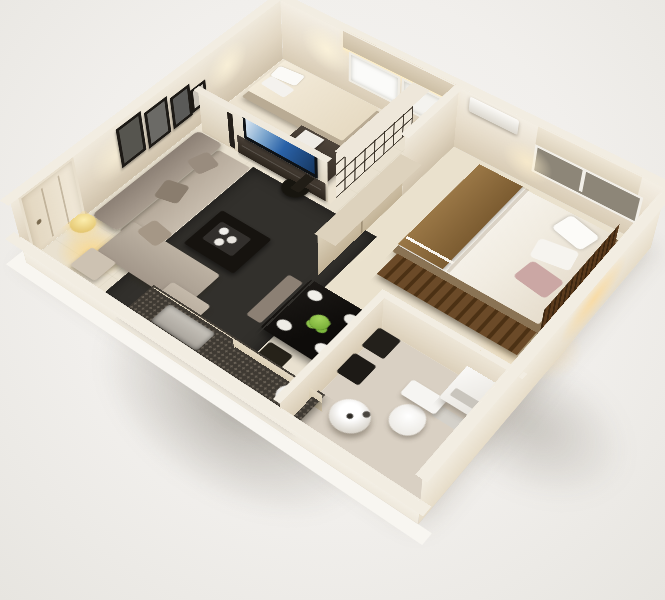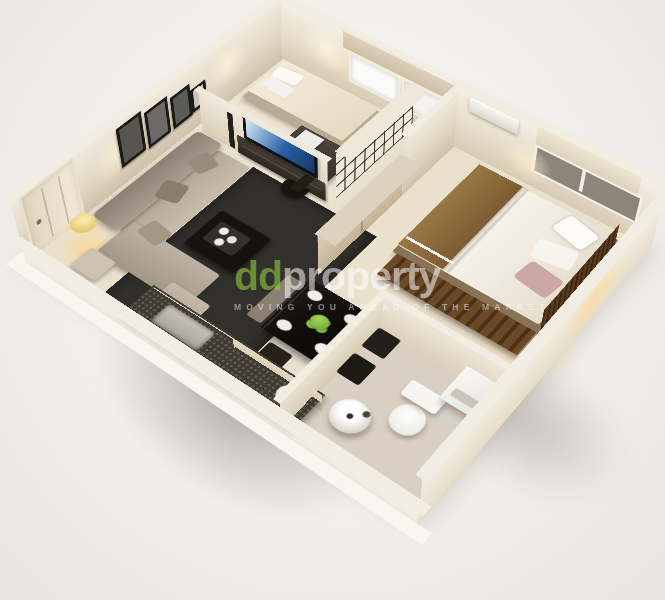--- a/index.html
+++ b/index.html
@@ -200,20 +200,14 @@
     </div>
     <div class="fl" style="left:394px;top:290px;width:38px;height:20px;background:#f6f5f2;border-radius:3px;transform:translateZ(16px);box-shadow:2px 3px 5px rgba(70,60,45,.35);"></div>
     <div class="fl" style="left:398px;top:308px;width:32px;height:34px;background:radial-gradient(circle at 45% 40%,#ffffff,#e7e4dd);border-radius:50% 50% 46% 46%;transform:translateZ(10px);box-shadow:2px 3px 5px rgba(70,60,45,.35);"></div>
     <div class="fl" style="left:354px;top:338px;width:38px;height:36px;border-radius:50%;background:radial-gradient(circle at 42% 38%,#ffffff 30%,#dcd8d0 70%,#c4c0b7 100%);transform:translateZ(14px);box-shadow:3px 4px 6px rgba(70,60,45,.4);">
       <div style="position:absolute;left:16px;top:15px;width:6px;height:6px;border-radius:50%;background:#2d2a25;"></div>
       <div style="position:absolute;left:26px;top:4px;width:7px;height:7px;border-radius:50%;background:#4a4640;"></div>
     </div>
 
   </div>
 
-  <div class="watermark">
-    <div class="wm-logo">
-      <span class="wm-green">dd</span><span class="wm-white">property</span>
-    </div>
-    <div class="wm-tag">MOVING YOU AHEAD OF THE MARKET</div>
-  </div>
 
 </div>
 
 </body></html>

